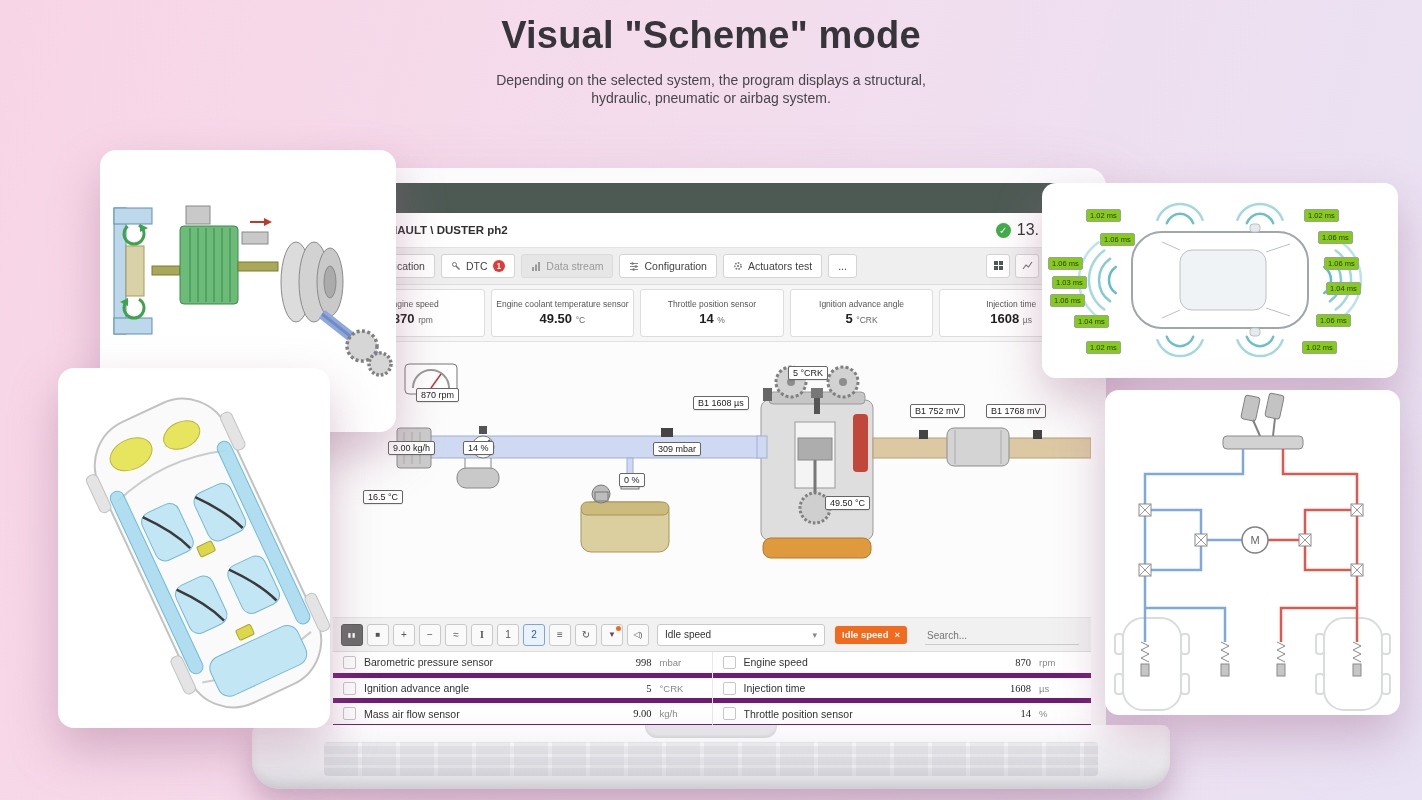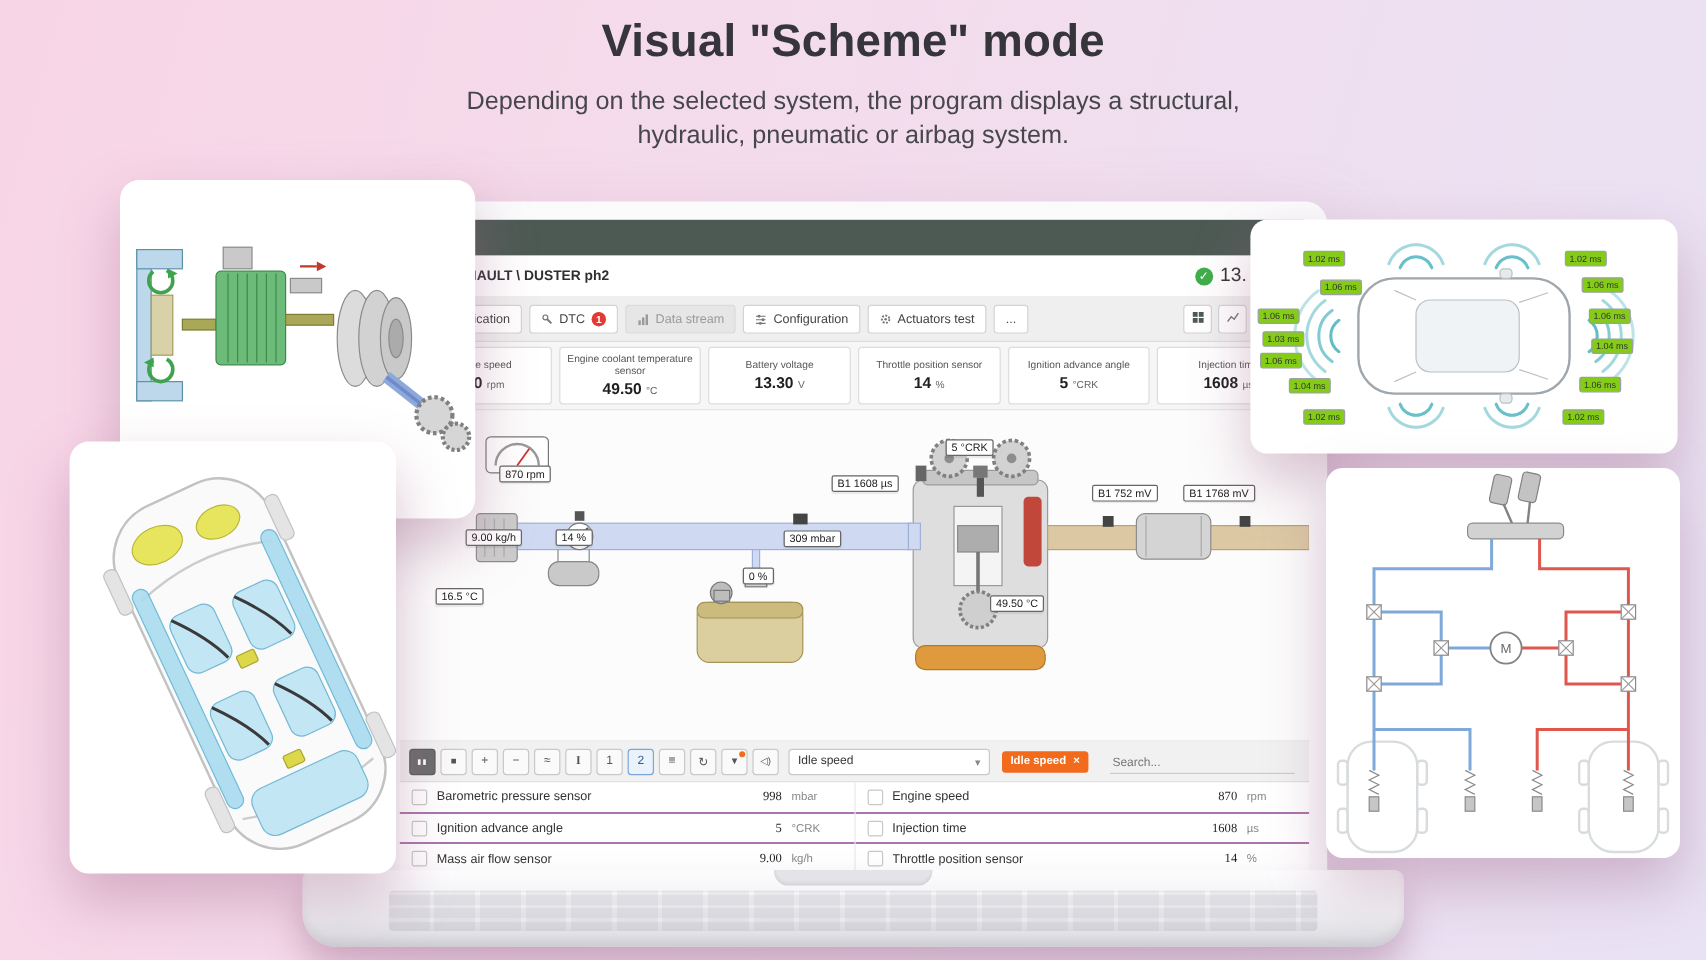--- a/index.html
+++ b/index.html
@@ -6,21 +6,21 @@
   body{
     width:1422px;height:800px;overflow:hidden;
     font-family:"Liberation Sans", sans-serif;
     background:linear-gradient(105deg,#f8d5e6 0%,#f4dcec 40%,#e8e2f4 100%);
   }
   .stage{position:relative;width:1422px;height:800px;}
 
   
   .hero{position:absolute;top:14px;left:0;right:0;text-align:center;z-index:3;}
   .hero-title{font-size:38px;font-weight:600;color:#35353b;letter-spacing:.2px;}
-  .hero-sub{margin-top:14px;font-size:21px;color:#46464c;line-height:1.32;}
+  .hero-sub{margin-top:14px;font-size:14px;color:#46464c;line-height:1.32;}
 
   
   .laptop-screen{
     position:absolute;left:318px;top:168px;width:788px;height:557px;z-index:1;
     background:#fbfbfc;border-radius:18px 18px 0 0;padding:15px 15px 0;box-sizing:border-box;
     box-shadow:0 35px 70px rgba(160,110,145,.38);
   }
   .screen-inner{position:relative;width:758px;height:542px;background:#ffffff;overflow:hidden;border-radius:6px 6px 0 0;}
   .laptop-base{
     position:absolute;left:252px;top:725px;width:918px;height:64px;z-index:2;
@@ -70,21 +70,21 @@
   .param-select{width:168px;height:22px;border:1px solid #c9c9c9;background:#fff;border-radius:3px;font-size:10px;color:#333;display:flex;align-items:center;padding:0 7px;box-sizing:border-box;margin-left:4px;cursor:pointer;}
   .caret{margin-left:auto;color:#888;font-size:9px;}
   .tag{height:18px;background:#f26a1b;color:#fff;border-radius:3px;font-size:9.5px;display:flex;align-items:center;gap:6px;padding:0 7px;font-weight:bold;margin-left:6px;}
   .tag-close{cursor:pointer;font-weight:bold;}
   .search{margin-left:14px;flex:1;margin-right:4px;}
   .search input{width:100%;border:none;border-bottom:1px solid #cccccc;background:transparent;font-size:10px;color:#333;padding:3px 2px;outline:none;font-family:inherit;box-sizing:border-box;}
 
   .s-table{display:flex;background:#fff;height:77px;}
   .tcol{flex:1;display:flex;flex-direction:column;min-width:0;}
   .tcol.left{border-right:1px solid #e8e8e8;}
-  .trow{flex:1;display:flex;align-items:center;border-bottom:1px solid #701a75;padding:0 10px;gap:8px;font-size:10.5px;color:#333;}
+  .trow{flex:1;display:flex;align-items:center;border-bottom:5px solid #701a75;padding:0 10px;gap:8px;font-size:10.5px;color:#333;}
   .cb{width:11px;height:11px;border:1px solid #c7c7c7;border-radius:2px;background:#fff;flex:none;cursor:pointer;}
   .pname{flex:1;white-space:nowrap;overflow:hidden;}
   .pval{width:70px;text-align:right;color:#1e1e1e;white-space:nowrap;font-family:Liberation Serif, serif;}
   .punit{width:42px;color:#888;font-size:9.5px;white-space:nowrap;}
 
   
   .float-card{position:absolute;background:#ffffff;border-radius:16px;box-shadow:0 22px 48px rgba(160,105,140,.40);z-index:10;overflow:hidden;}
   .card-tl{left:100px;top:150px;width:296px;height:282px;}
   .card-bl{left:58px;top:368px;width:272px;height:360px;z-index:11;}
   .card-tr{left:1042px;top:183px;width:356px;height:195px;border-radius:14px;}
@@ -192,24 +192,20 @@
       </div>
 
       <div class="s-sensors">
         <div class="sensor-card">
           <div class="sensor-name">Engine speed</div>
           <div class="sensor-value"><span>870</span> <span class="sensor-unit">rpm</span></div>
         </div>
         <div class="sensor-card">
           <div class="sensor-name">Engine coolant temperature sensor</div>
           <div class="sensor-value"><span>49.50</span> <span class="sensor-unit">°C</span></div>
-        </div>
-        <div class="sensor-card">
-          <div class="sensor-name">Battery voltage</div>
-          <div class="sensor-value"><span>13.30</span> <span class="sensor-unit">V</span></div>
         </div>
         <div class="sensor-card">
           <div class="sensor-name">Throttle position sensor</div>
           <div class="sensor-value"><span>14</span> <span class="sensor-unit">%</span></div>
         </div>
         <div class="sensor-card">
           <div class="sensor-name">Ignition advance angle</div>
           <div class="sensor-value"><span>5</span> <span class="sensor-unit">°CRK</span></div>
         </div>
         <div class="sensor-card">

